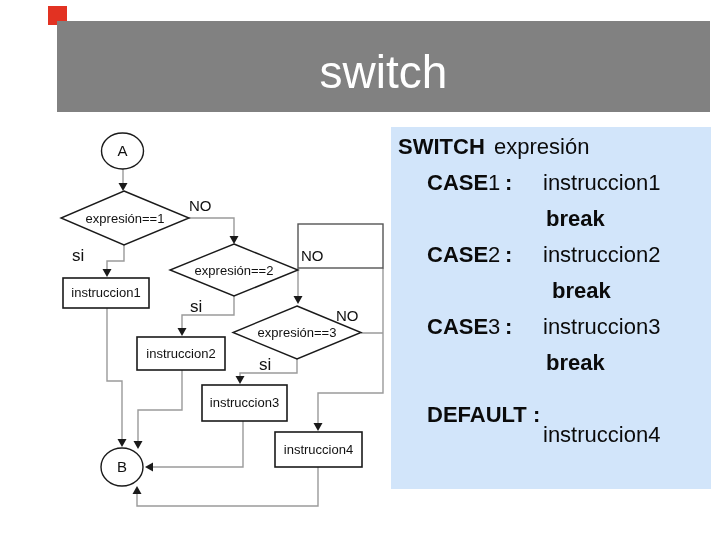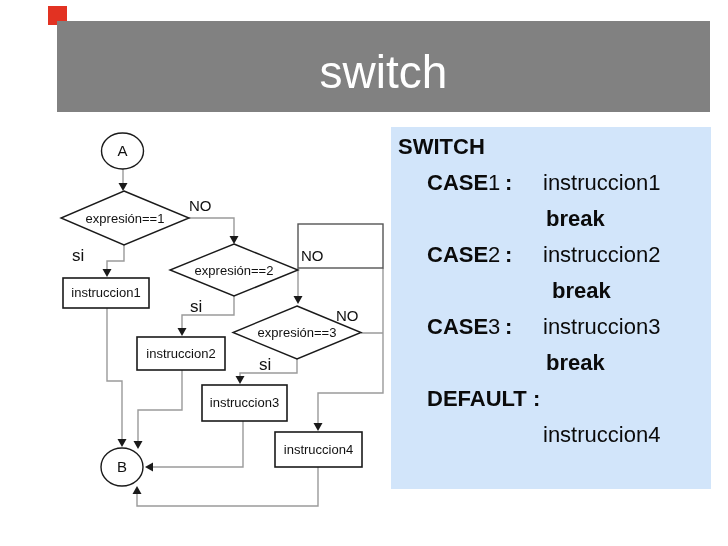--- a/index.html
+++ b/index.html
@@ -102,20 +102,21 @@
     <text class="si-label" x="52" y="261">si</text>
     <text class="no-label" x="281" y="261">NO</text>
     <text class="si-label" x="170" y="312">si</text>
     <text class="no-label" x="316" y="321">NO</text>
     <text class="si-label" x="239" y="370">si</text>
   </svg>
 
   <div id="code-panel" style="background-color: rgb(210, 229, 250);">
       <div class="code-line" style="top: 2px;">
         <span class="code-part bold" style="left: 7px;">SWITCH</span>
+        <span class="code-part" style="left: 103px;">expresión</span>
       </div>
       <div class="code-line" style="top: 38px;">
         <span class="code-part bold" style="left: 36px;">CASE</span>
         <span class="code-part" style="left: 97px;">1</span>
         <span class="code-part bold" style="left: 114px;">:</span>
         <span class="code-part" style="left: 152px;">instruccion1</span>
       </div>
       <div class="code-line" style="top: 74px;">
         <span class="code-part bold" style="left: 155px;">break</span>
       </div>
@@ -130,21 +131,21 @@
       </div>
       <div class="code-line" style="top: 182px;">
         <span class="code-part bold" style="left: 36px;">CASE</span>
         <span class="code-part" style="left: 97px;">3</span>
         <span class="code-part bold" style="left: 114px;">:</span>
         <span class="code-part" style="left: 152px;">instruccion3</span>
       </div>
       <div class="code-line" style="top: 218px;">
         <span class="code-part bold" style="left: 155px;">break</span>
       </div>
-      <div class="code-line" style="top: 254px;">
+      <div class="code-line" style="top: 270px;">
         <span class="code-part bold" style="left: 36px;">DEFAULT :</span>
       </div>
       <div class="code-line" style="top: 290px;">
         <span class="code-part" style="left: 152px;">instruccion4</span>
       </div>
     </div>
 
 </div>
 
 </body></html>

